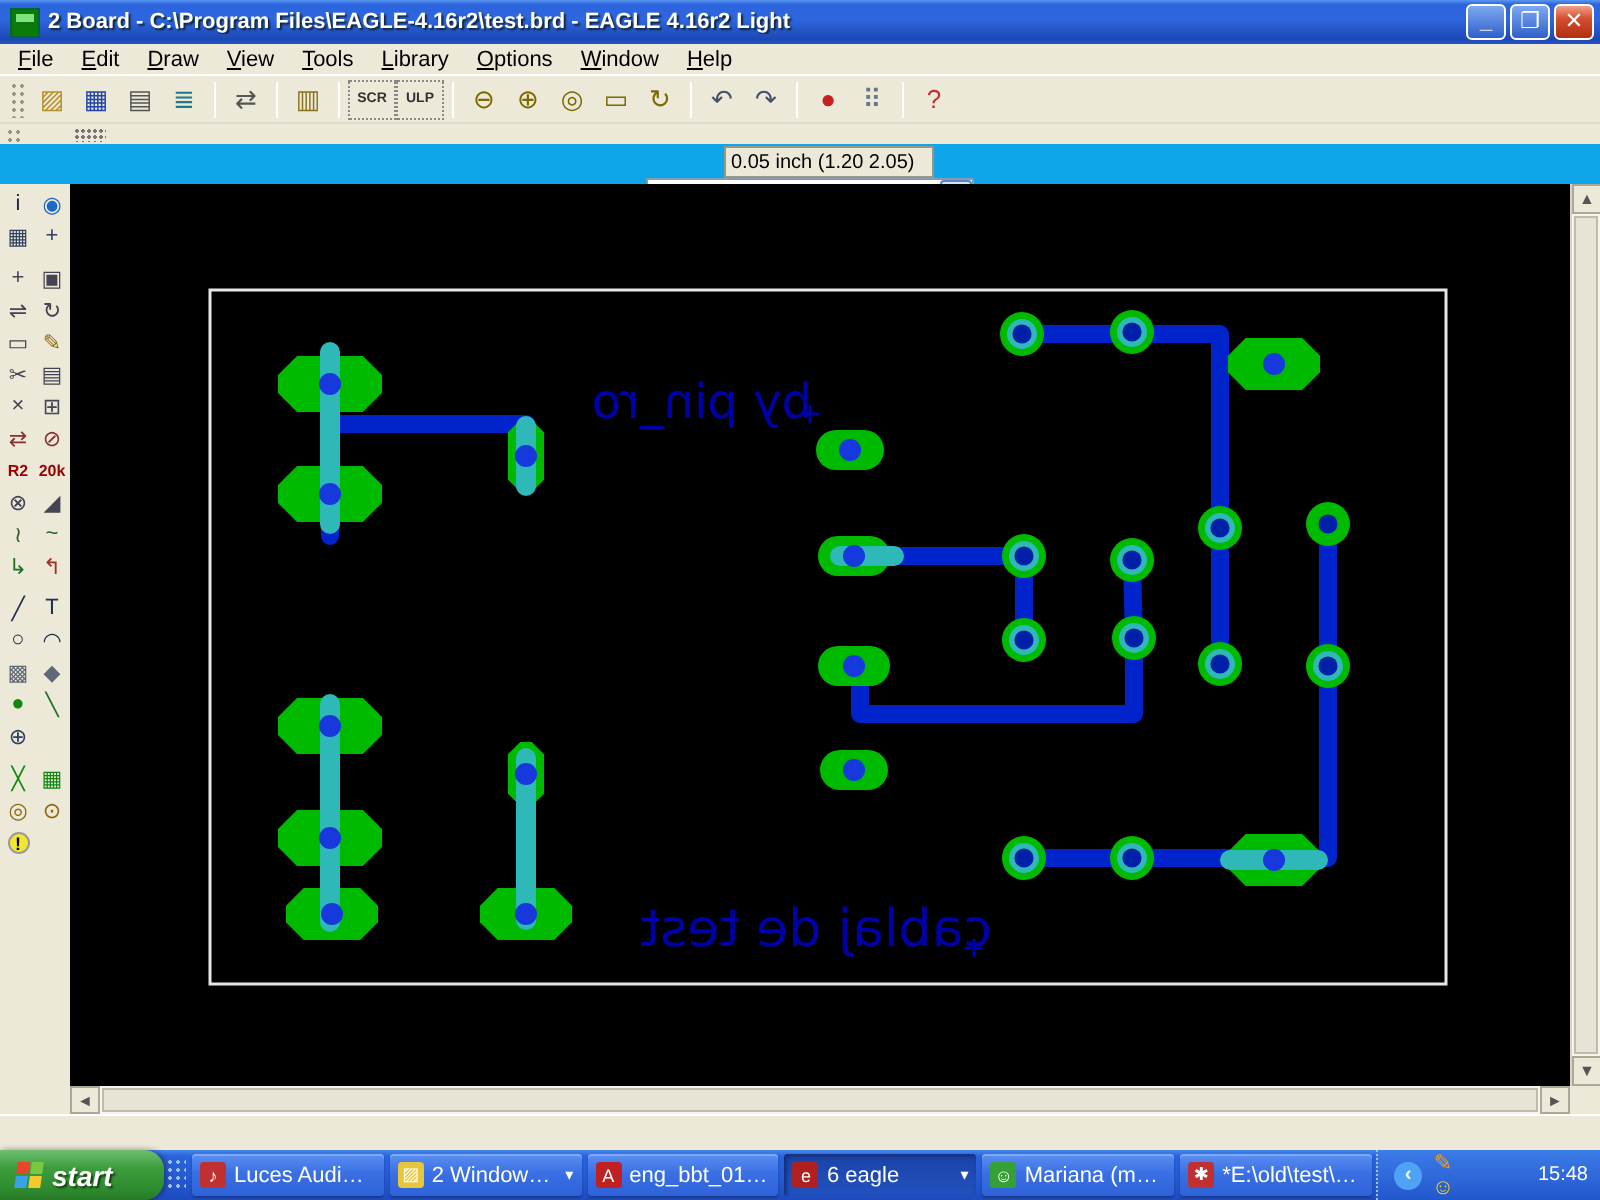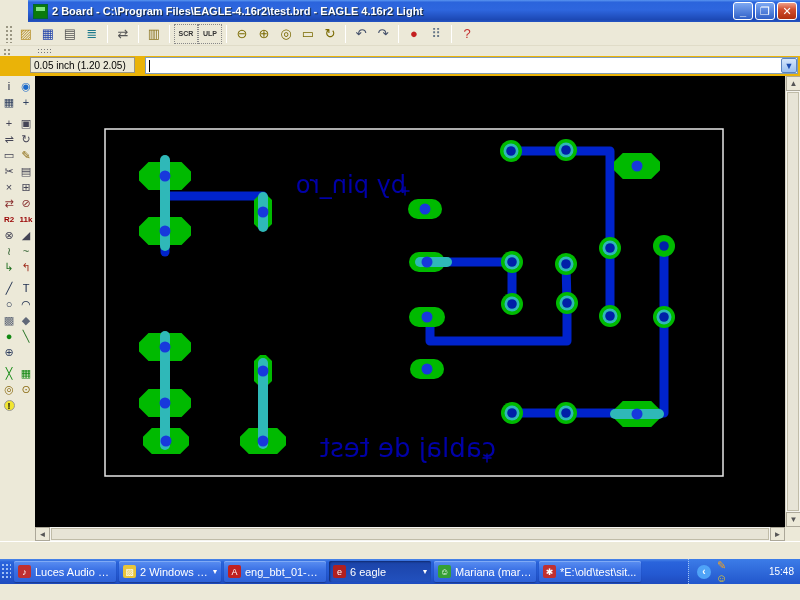--- a/index.html
+++ b/index.html
@@ -6,21 +6,20 @@
   *{box-sizing:border-box;}
   #win{
     width:800px;height:600px;position:relative;overflow:hidden;
     font-family:"Liberation Sans","DejaVu Sans",sans-serif;
     background:#ECE9D8;
   }
   
   .titlebar{
     height:22px;display:flex;align-items:center;padding:0 3px;
     background:linear-gradient(180deg,#5A96F0 0%,#2B64DC 10%,#2E66DE 45%,#1C48B4 90%,#2555C4 100%);
-    margin-left:28px;
   }
   .titleicon{width:15px;height:15px;margin:0 4px 0 2px;background:#0B7A0B;border:1px solid #063;position:relative;flex:0 0 auto;}
   .titleicon:after{content:"";position:absolute;left:2px;top:2px;width:9px;height:4px;background:#7FE37F;}
   .titletext{flex:1;color:#fff;font-size:11px;font-weight:bold;white-space:nowrap;overflow:hidden;text-shadow:1px 1px 1px #123;}
   .winbtns{display:flex;gap:2px;}
   .wbtn{width:20px;height:18px;border-radius:3px;border:1px solid #fff;
     background:linear-gradient(180deg,#7DA8F2,#3060C8);color:#fff;font-size:11px;line-height:16px;text-align:center;font-weight:bold;}
   .wbtn.close{background:linear-gradient(180deg,#F0A089,#D24E2E 40%,#B03010);}
   
   .menubar{height:16px;display:flex;align-items:center;background:#ECE9D8;border-bottom:1px solid #fff;padding-left:2px;}
@@ -29,21 +28,21 @@
   
   .toolbar{height:24px;display:flex;align-items:center;background:#ECE9D8;padding-left:2px;border-bottom:1px solid #E0DCC8;}
   .tb-handle{width:7px;height:18px;margin:0 3px;background-image:radial-gradient(circle,#9a9683 1px,transparent 1px);background-size:4px 4px;}
   .tbtn{width:22px;height:20px;display:flex;align-items:center;justify-content:center;font-size:13px;color:#444;}
   .tbtn.txt{font-size:7px;font-weight:bold;border:1px dotted #888;width:24px;letter-spacing:0;}
   .tb-sep{width:1px;height:18px;background:#ACA899;margin:0 4px;border-right:1px solid #fff;}
   .row2{height:10px;display:flex;align-items:center;background:#ECE9D8;}
   .row2 .tb-handle{height:7px;}
   .minigrid{width:16px;height:7px;margin-left:24px;background-image:radial-gradient(circle,#777 0.8px,transparent 1px);background-size:3px 3px;}
   
-  .coordrow{height:20px;display:flex;background:#eab308;padding:1px 2px;}
+  .coordrow{height:20px;display:flex;align-items:center;background:#0ea5e9;padding:1px 2px;flex-direction:column;}
   .coordbox{width:105px;height:16px;margin-left:28px;border:1px solid #9a9683;background:#ECE9D8;
     font-size:10px;line-height:14px;padding:1px 3px;color:#000;white-space:nowrap;}
   .cmdwrap{flex:1;height:17px;margin-left:10px;border:1px solid #7F9DB9;background:#fff;display:flex;align-items:center;position:relative;}
   .cmdinput{flex:1;border:none;outline:none;font-size:11px;height:13px;padding:0 2px;font-family:"Liberation Sans",sans-serif;}
   .caret{position:absolute;left:3px;top:2px;width:1px;height:12px;background:#000;}
   .combobtn{width:16px;height:15px;margin:0 0 0 auto;border:1px solid #5C84C0;border-radius:2px;
     background:linear-gradient(180deg,#D6E6FA,#9CC0F0);color:#1C4CB0;font-size:9px;line-height:14px;text-align:center;flex:0 0 auto;}
   
   .main{display:flex;height:451px;}
   .sidebar{width:35px;background:#ECE9D8;padding-top:2px;}
@@ -100,20 +99,31 @@
   <div class="titlebar">
     <div class="titleicon"></div>
     <div class="titletext">2 Board - C:\Program Files\EAGLE-4.16r2\test.brd - EAGLE 4.16r2 Light</div>
     <div class="winbtns">
       <div class="wbtn">_</div>
       <div class="wbtn">❐</div>
       <div class="wbtn close">✕</div>
     </div>
   </div>
 
+  <div class="menubar" id="menubar">
+      <div class="menuitem"><u>F</u>ile</div>
+      <div class="menuitem"><u>E</u>dit</div>
+      <div class="menuitem"><u>D</u>raw</div>
+      <div class="menuitem"><u>V</u>iew</div>
+      <div class="menuitem"><u>T</u>ools</div>
+      <div class="menuitem"><u>L</u>ibrary</div>
+      <div class="menuitem"><u>O</u>ptions</div>
+      <div class="menuitem"><u>W</u>indow</div>
+      <div class="menuitem"><u>H</u>elp</div>
+    </div>
 
   <div class="toolbar" id="toolbar">
     <div class="tb-handle"></div>
   <div class="tbtn" style="color: rgb(184, 145, 42);">▨</div>
       <div class="tbtn" style="color: rgb(34, 68, 170);">▦</div>
       <div class="tbtn" style="color: rgb(85, 85, 85);">▤</div>
       <div class="tbtn" style="color: rgb(30, 122, 140);">≣</div>
       <div class="tb-sep"></div>
       <div class="tbtn" style="color: rgb(85, 85, 85);">⇄</div>
       <div class="tb-sep"></div>
@@ -165,21 +175,21 @@
           <div class="stool" style="color: rgb(68, 68, 85);">↻</div>
           <div class="stool" style="color: rgb(68, 68, 85);">▭</div>
           <div class="stool" style="color: rgb(138, 106, 16);">✎</div>
           <div class="stool" style="color: rgb(68, 68, 85);">✂</div>
           <div class="stool" style="color: rgb(68, 68, 85);">▤</div>
           <div class="stool" style="color: rgb(68, 68, 85);">×</div>
           <div class="stool" style="color: rgb(68, 68, 85);">⊞</div>
           <div class="stool" style="color: rgb(138, 48, 48);">⇄</div>
           <div class="stool" style="color: rgb(138, 48, 48);">⊘</div>
           <div class="stool small" style="color: rgb(153, 0, 0);">R2</div>
-          <div class="stool small" style="color: rgb(153, 0, 0);">11k</div>
+          <div class="stool small" style="color: rgb(153, 0, 0);">20k</div>
           <div class="stool" style="color: rgb(68, 68, 85);">⊗</div>
           <div class="stool" style="color: rgb(68, 68, 85);">◢</div>
           <div class="stool" style="color: rgb(48, 96, 48);">≀</div>
           <div class="stool" style="color: rgb(48, 96, 48);">~</div>
           <div class="stool" style="color: rgb(32, 112, 32);">↳</div>
           <div class="stool" style="color: rgb(160, 48, 32);">↰</div>
           <div class="gaprow"></div>
           <div class="stool" style="color: rgb(32, 48, 80);">╱</div>
           <div class="stool" style="color: rgb(32, 48, 80);">T</div>
           <div class="stool" style="color: rgb(32, 48, 80);">○</div>
@@ -303,20 +313,29 @@
       <div class="sbtn">◄</div>
       <div class="hthumb"></div>
       <div class="sbtn">►</div>
     </div>
     <div class="hpad2"></div>
   </div>
 
   <div class="statusstrip"></div>
 
   <div class="taskbar">
+    <div class="startbtn">
+      <div class="flag">
+          <i></i>
+          <i></i>
+          <i></i>
+          <i></i>
+        </div>
+      <div class="startlabel">start</div>
+    </div>
     <div class="qsep"></div>
     <div class="tasks" id="tasks">
         <div class="task">
           <div class="ticon" style="background: rgb(192, 48, 48);">♪</div>
           <div class="tlabel">Luces Audio Rí...</div>
         </div>
         <div class="task">
           <div class="ticon" style="background: rgb(232, 197, 58);">▨</div>
           <div class="tlabel">2 Windows E...</div>
           <div class="drop">▾</div>

